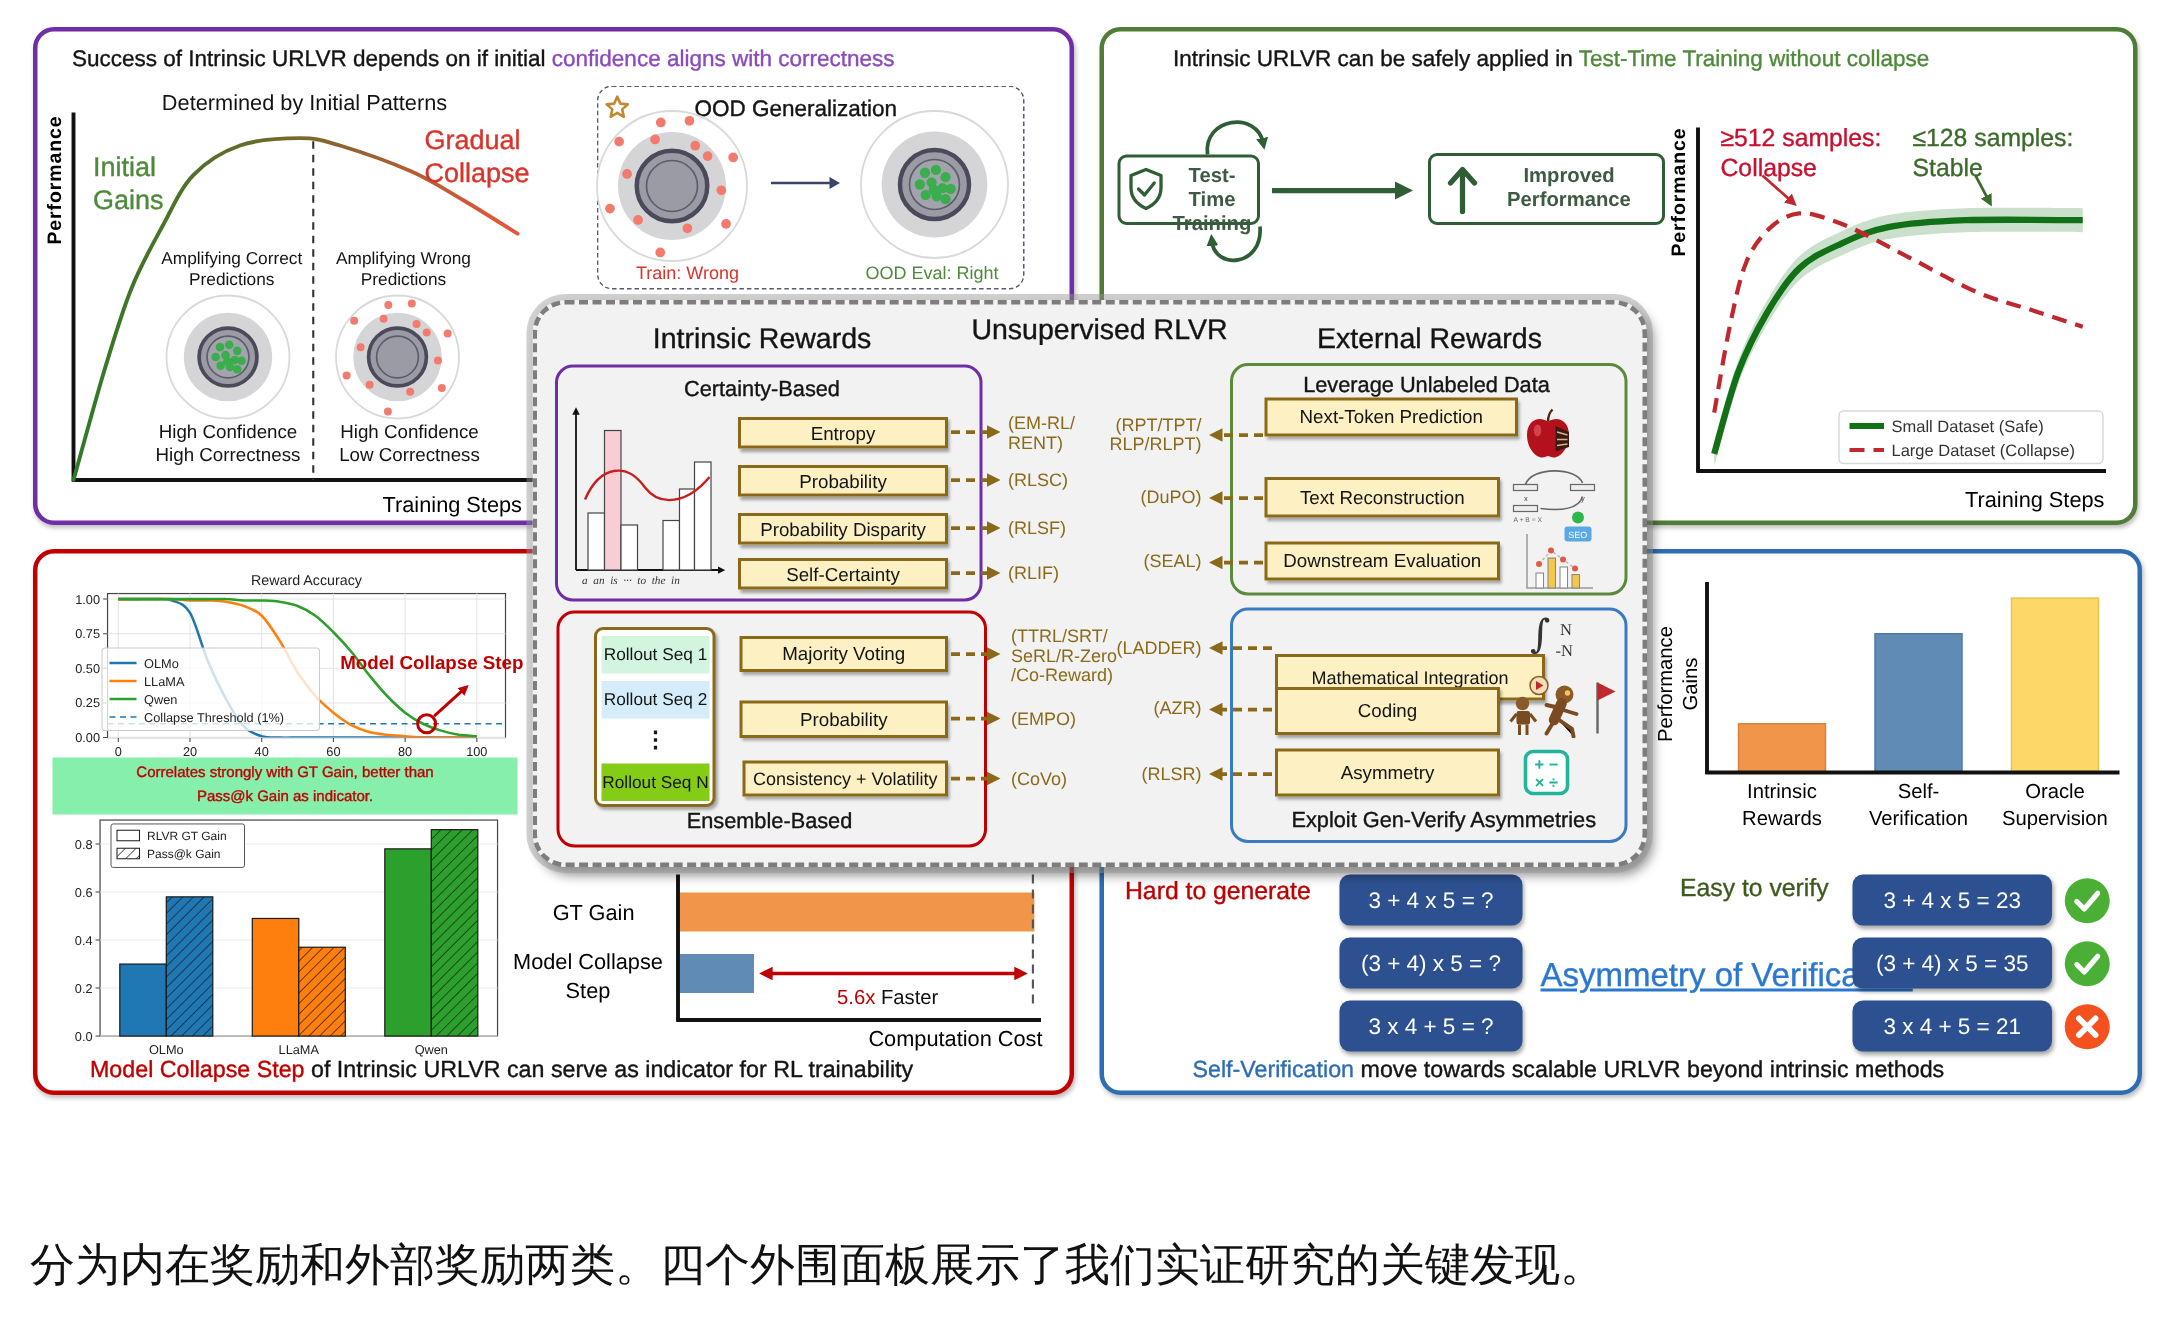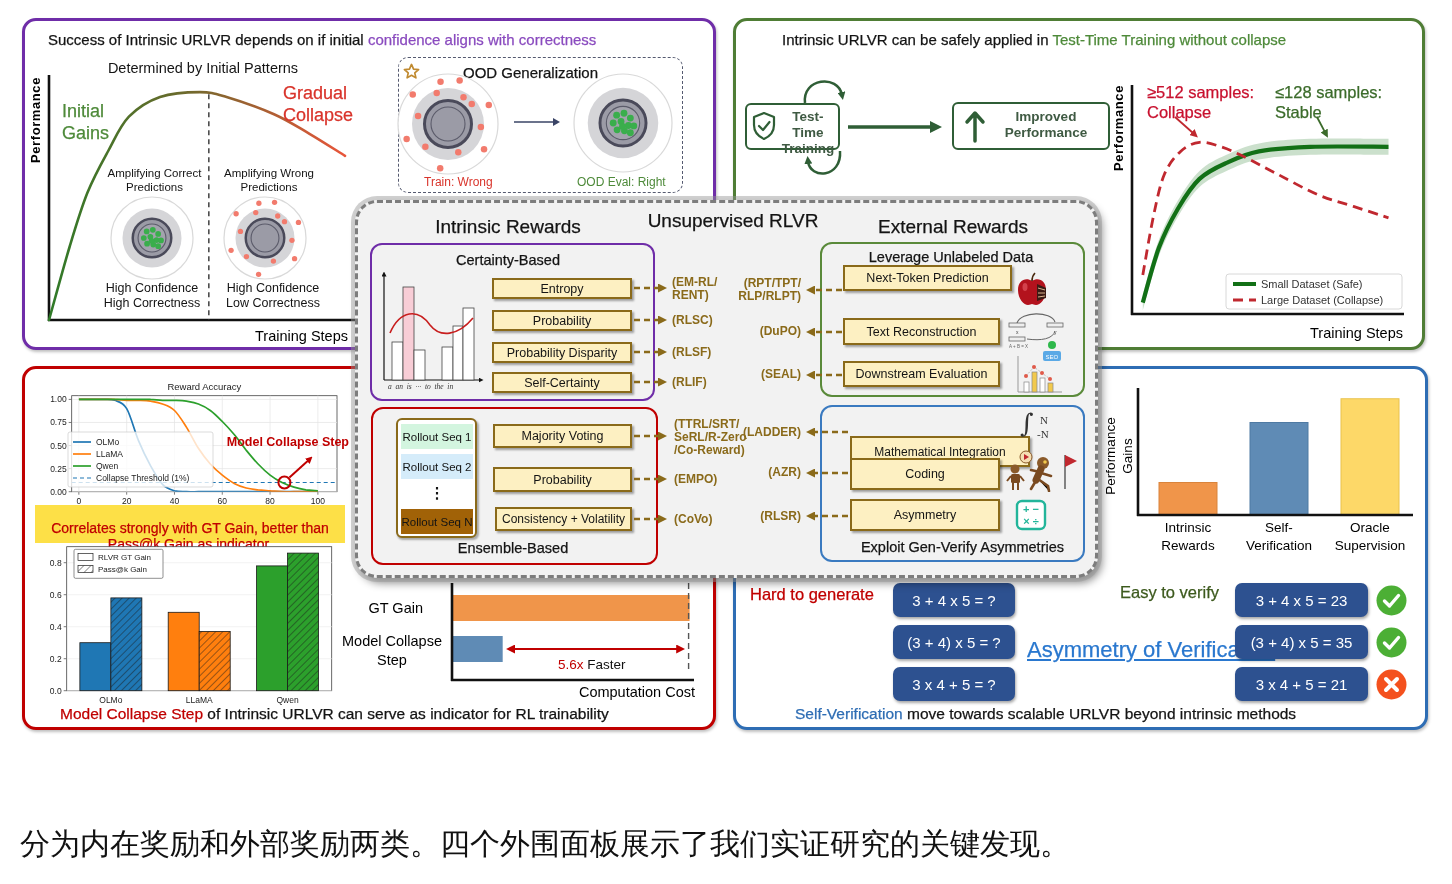--- a/index.html
+++ b/index.html
@@ -11,21 +11,21 @@
 .a{position:absolute;white-space:nowrap}
 .pl{white-space:pre-line}
 .c{text-align:center}
 .r{text-align:right}
 .med{-webkit-text-stroke:0.25px currentColor}
 .frame{position:absolute;border:3px solid #000;border-radius:14px;background:#fff;box-shadow:1px 2px 3px rgba(0,0,0,.25)}
 .sub{position:absolute;border:2.5px solid #000;border-radius:12px}
 .subtitle{position:absolute;font-size:14.5px;text-align:center;white-space:nowrap}
 .bigtitle{position:absolute;font-size:19px;text-align:center;white-space:nowrap}
 .mbox{position:absolute;display:flex;align-items:center;justify-content:center;background:var(--method-fill);border:2.5px solid var(--gold);box-shadow:1.5px 2px 2px rgba(0,0,0,.35);font-size:12.5px;white-space:nowrap;color:#141414}
-.ref{position:absolute;color:var(--gold);font-size:12px;font-weight:bold;line-height:13px;white-space:pre-line}
+.ref{position:absolute;color:var(--gold);font-size:12px;font-weight:normal;line-height:13px;white-space:pre-line}
 .roll{position:absolute;left:401px;width:72px;height:25px;font-size:11.5px;display:flex;align-items:center;justify-content:center;white-space:nowrap}
 .qbox{position:absolute;display:flex;align-items:center;justify-content:center;background:var(--question-fill);color:#fff;border-radius:7px;font-size:15px;white-space:nowrap;box-shadow:1px 2px 3px rgba(0,0,0,.35)}
 .verdict{position:absolute;width:31px;height:31px}
 .ghost{pointer-events:none}
 .cap{position:absolute;white-space:nowrap;font-family:"Liberation Serif",serif;font-size:30px;line-height:40px;color:#111}
 </style>
 </head>
 <body>
 
 <div id="canvas">
@@ -281,21 +281,21 @@
           <line x1="38" y1="88" x2="56" y2="88" stroke="#2ca02c" stroke-width="1.7"></line>
           <text x="61" y="91" font-size="8.5" fill="#222">Qwen</text>
           <line x1="38" y1="100" x2="56" y2="100" stroke="#1f77b4" stroke-width="1.1" stroke-dasharray="4 3"></line>
           <text x="61" y="103" font-size="8.5" fill="#222">Collapse Threshold (1%)</text>
         </g>
         <text x="169.35" y="12" text-anchor="middle" font-size="9.5" fill="#222">Reward Accuracy</text>
         <circle cx="249.41801801801802" cy="104.46923076923078" r="6" fill="none" stroke="#c00000" stroke-width="2"></circle>
         <line x1="254.41801801801802" y1="99.46923076923078" x2="275.418018018018" y2="80.46923076923078" stroke="#c00000" stroke-width="2" marker-end="url(#hRewardRed)"></line>
         <text x="314" y="68" text-anchor="end" font-size="12.5" font-weight="bold" fill="#c00000">Model Collapse Step</text>
       </svg>
-    <div class="a pl c med" style="left:35px;top:505px;width:310px;height:38px;background:#fde047;color:var(--red);font-size:14px;line-height:16px;padding-top:15px">Correlates strongly with GT Gain, better than
+    <div class="a pl c med" style="left:35px;top:505px;width:310px;height:38px;background:#86efac;color:var(--red);font-size:10px;line-height:16px;padding-top:3px">Correlates strongly with GT Gain, better than
 Pass@k Gain as indicator.</div>
     <svg id="chart-gain" class="a" style="left:35px;top:543px" width="305" height="165">
         <defs>
           <pattern id="hatch" patternUnits="userSpaceOnUse" width="5" height="5" patternTransform="rotate(45)">
             <line x1="0" y1="0" x2="0" y2="5" stroke="#1a1a1a" stroke-width="0.9"></line>
           </pattern>
         </defs>
         <rect x="31.7" y="3.7" width="265" height="144" fill="#fff" stroke="#444" stroke-width="0.8"></rect>
         <line x1="31.7" y1="147.7" x2="296.7" y2="147.7" stroke="#ececec" stroke-width="0.7"></line>
         <line x1="28.7" y1="147.7" x2="31.7" y2="147.7" stroke="#444" stroke-width="0.7"></line>
@@ -434,21 +434,21 @@
       <div class="ref" style="left:672px;top:346px">(RLSF)</div>
       <div class="ref" style="left:672px;top:376px">(RLIF)</div>
     </div>
 
     <div>
       <div class="sub" style="left:371px;top:407px;width:287px;height:158px;border-color:var(--red)"></div>
       <div class="a" style="left:396px;top:418px;width:81px;height:120px;border:2.5px solid var(--gold);border-radius:6px;background:#fff;box-shadow:1.5px 2px 2px rgba(0,0,0,.3)"></div>
       <div class="roll" style="top:424px;background:#d3f5df">Rollout Seq 1</div>
       <div class="roll" style="top:454px;background:#d5ecfa">Rollout Seq 2</div>
       <div class="roll" style="top:480px;font-size:15px;font-weight:bold">⋮</div>
-      <div class="roll" style="top:509px;background:#a16207">Rollout Seq N</div>
+      <div class="roll" style="top:509px;background:#84cc16">Rollout Seq N</div>
       <div class="mbox" style="left:493px;top:424px;width:139px;height:24px">Majority Voting</div>
       <div class="mbox" style="left:493px;top:467px;width:139px;height:25px">Probability</div>
       <div class="mbox" style="left:495px;top:507px;width:137px;height:24px;font-size:12px">Consistency + Volatility</div>
       <div class="ref" style="left:674px;top:418px">(TTRL/SRT/
 SeRL/R-Zero
 /Co-Reward)</div>
       <div class="ref" style="left:674px;top:473px">(EMPO)</div>
       <div class="ref" style="left:674px;top:513px">(CoVo)</div>
       <div class="subtitle med" style="left:413px;top:540px;width:200px">Ensemble-Based</div>
     </div>

